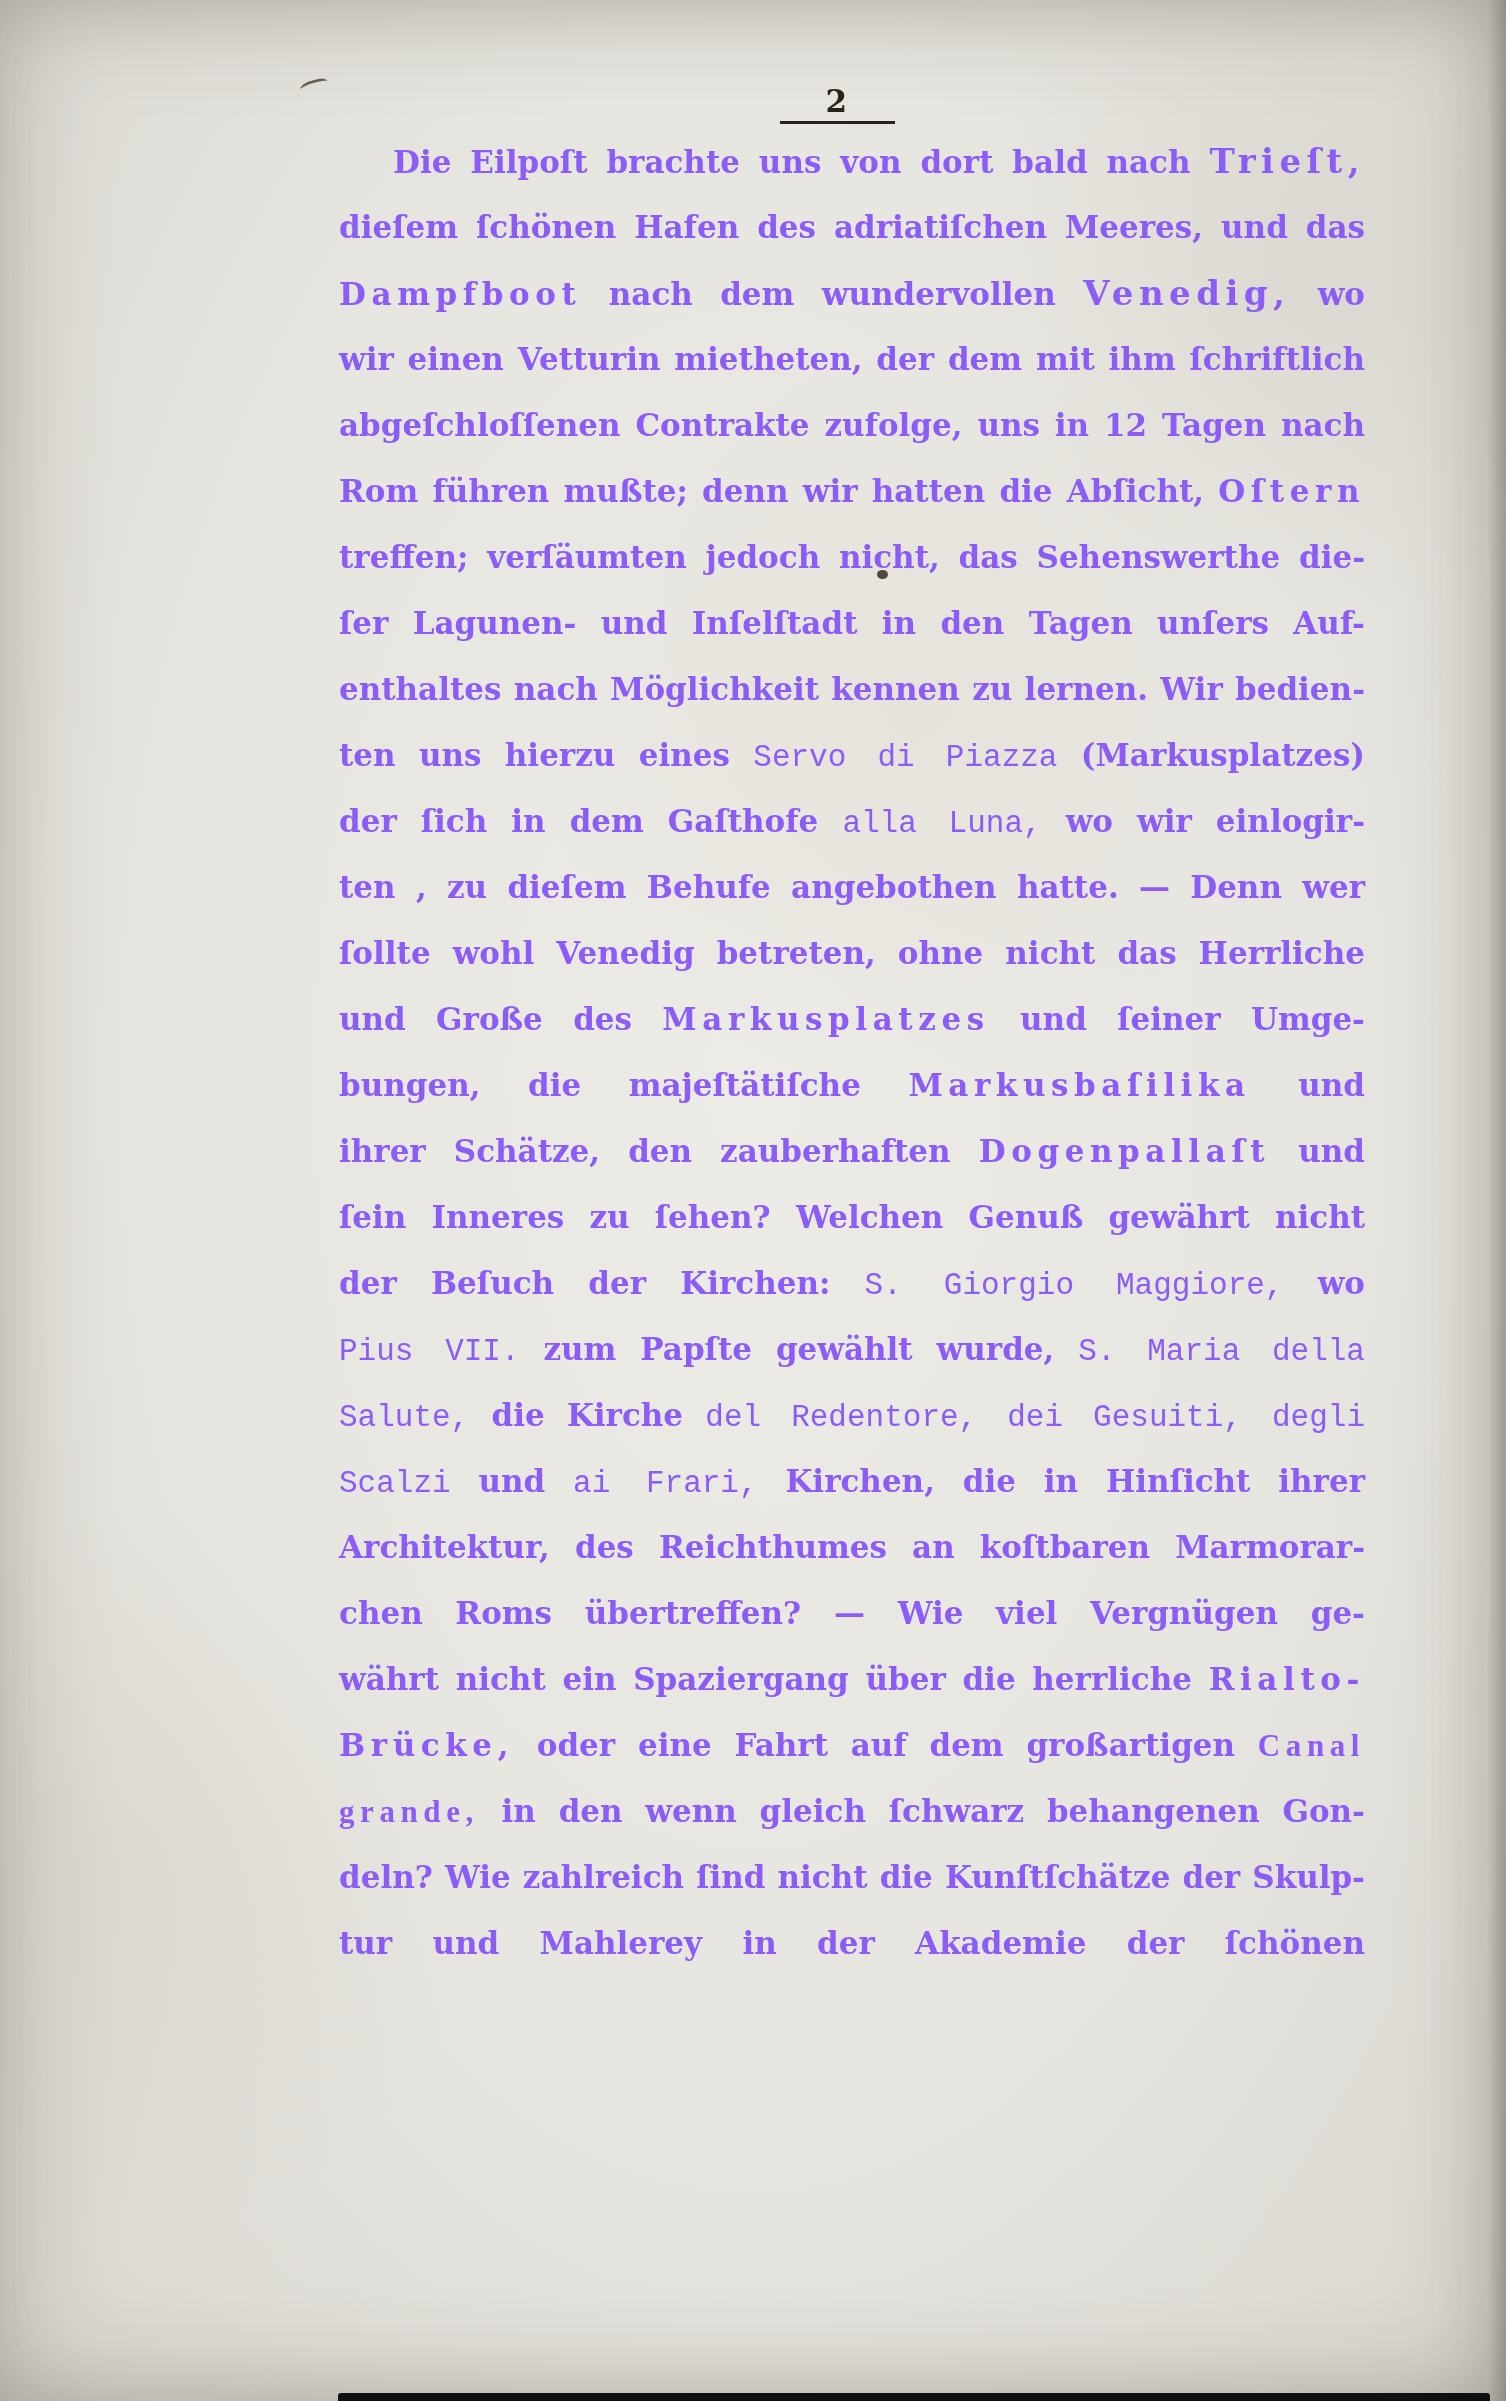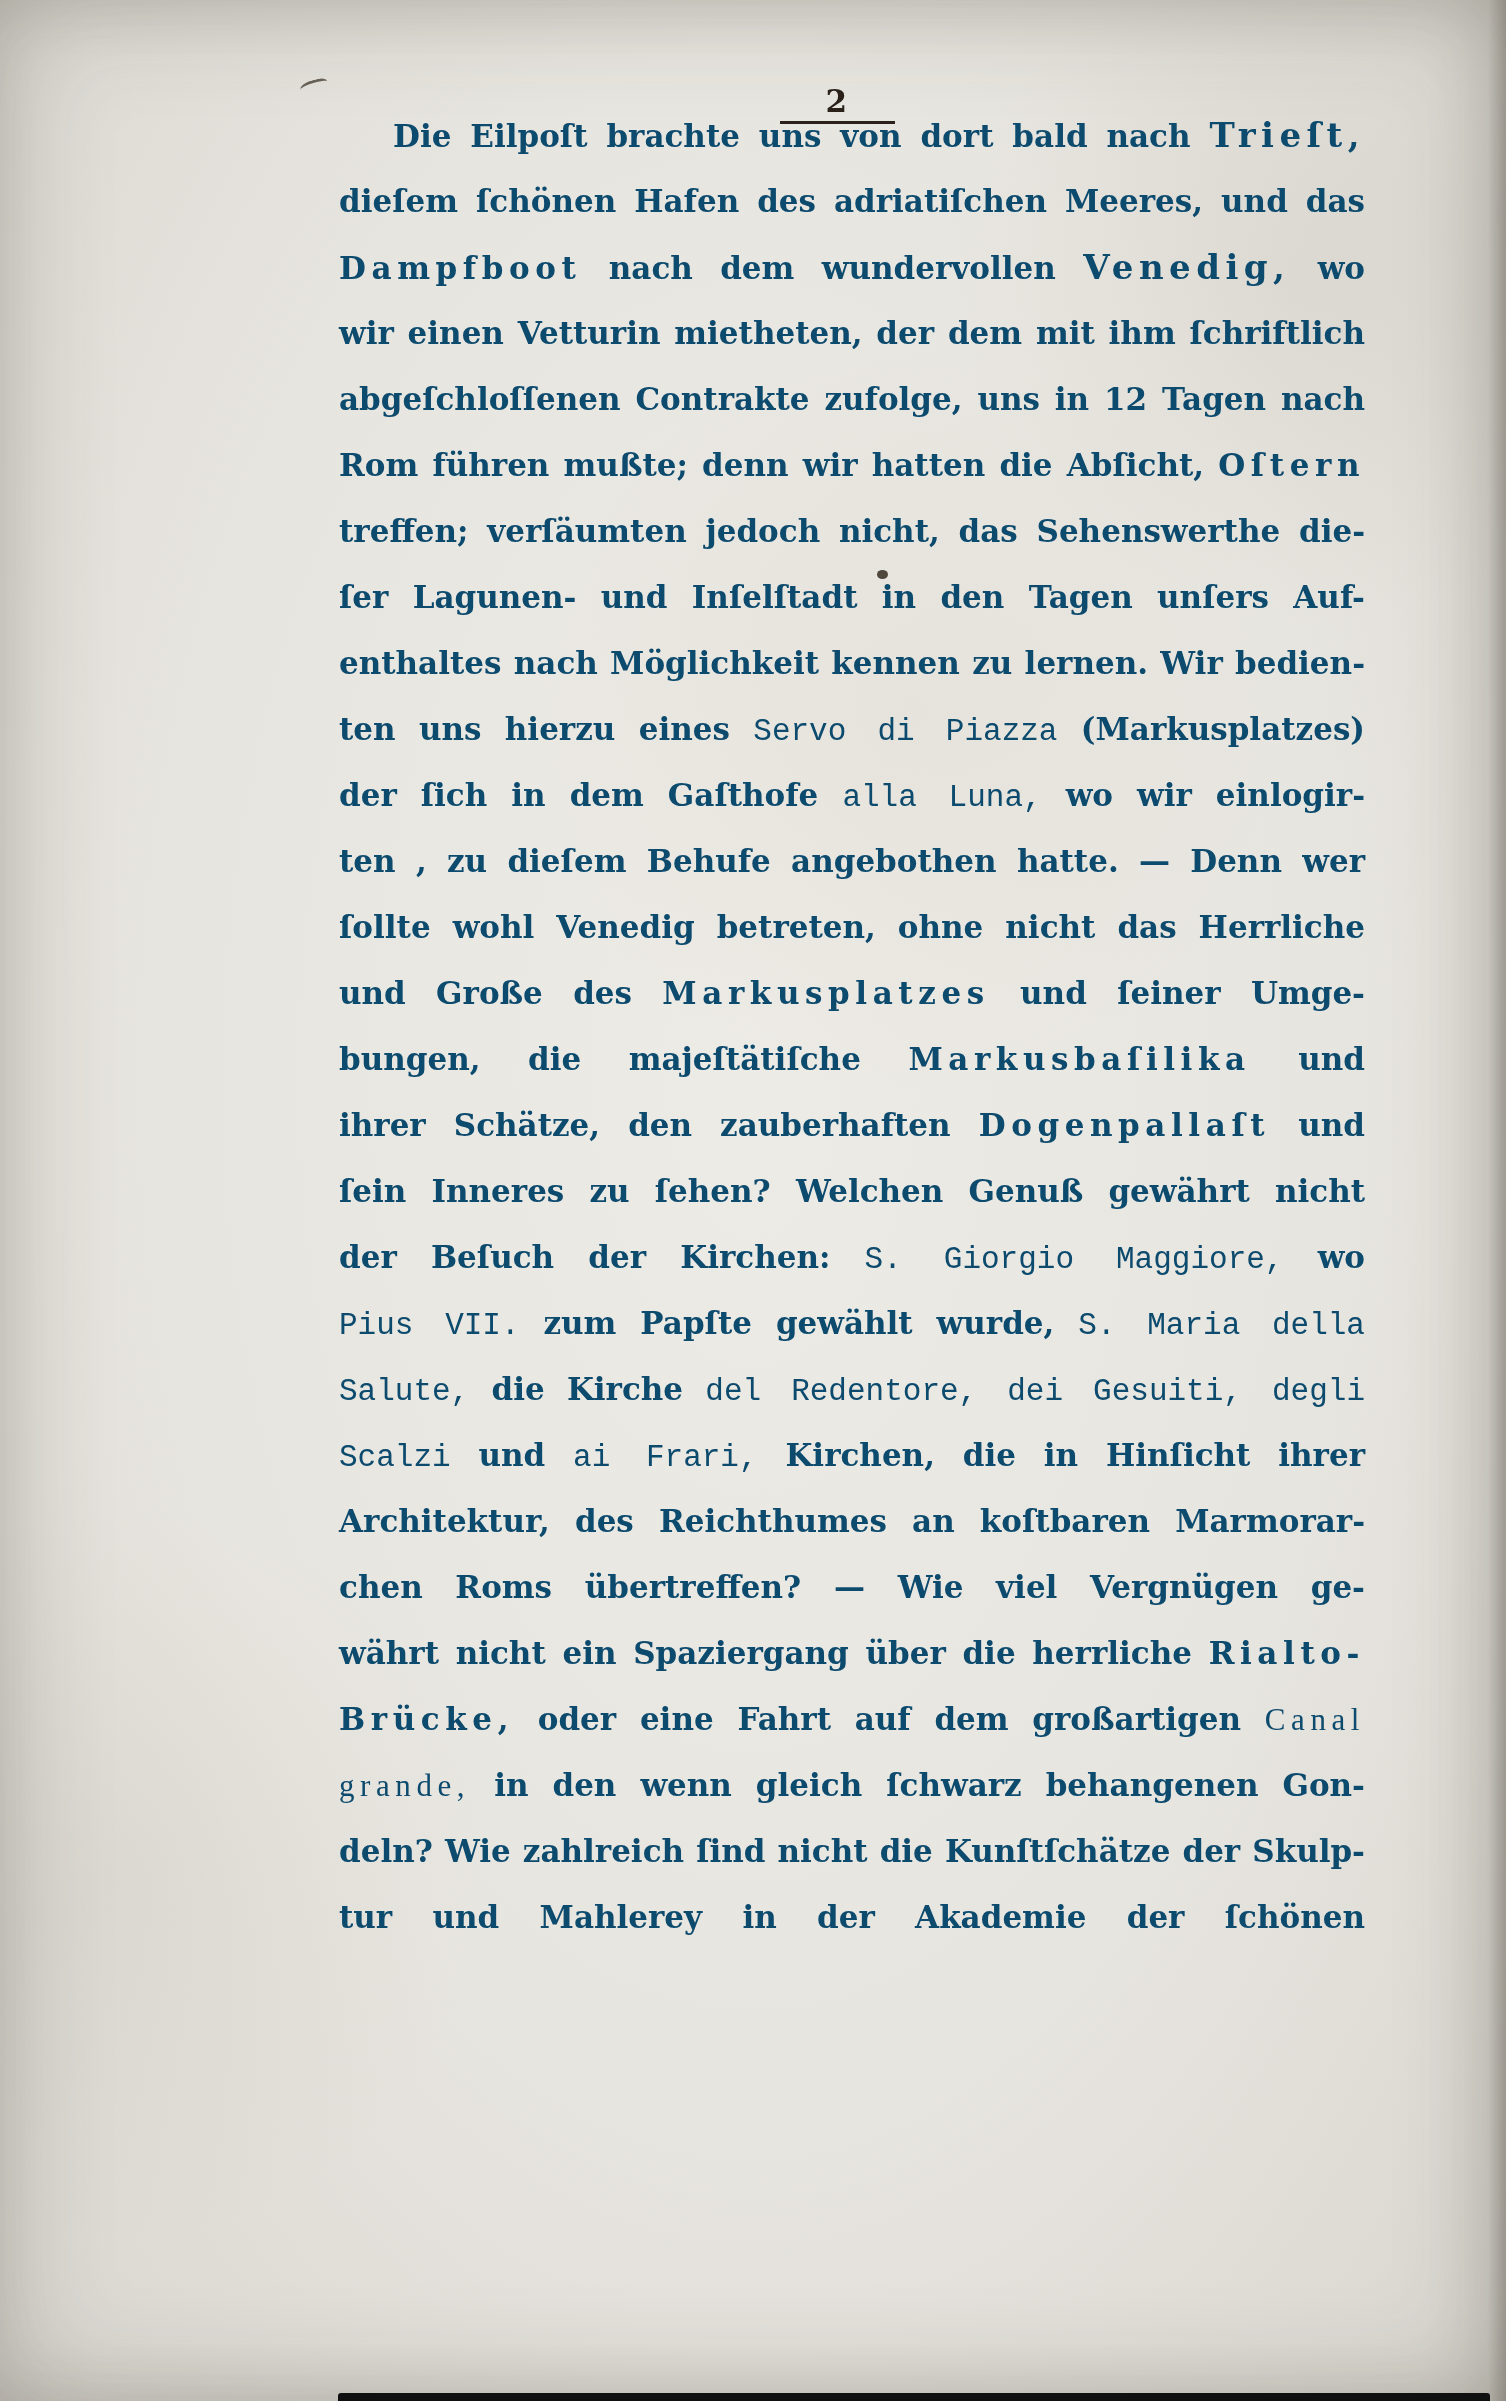--- a/index.html
+++ b/index.html
@@ -19,32 +19,32 @@
     position:absolute; inset:0;
     box-shadow: inset 0 0 108px rgba(70,62,50,.28), inset -23px 0 61px rgba(70,62,50,.12);
   }
   .page-number {
     position:absolute; top:83px; left:780px; width:115px;
     text-align:center; font-size:31px; font-weight:bold;
     letter-spacing:2.3px; padding-bottom:1.5px;
     border-bottom:3.8px solid #29211a;
   }
   .text-block {
-    position:absolute; top:102px; left:339px; width:1026px;
-    font-size:31px; font-weight:bold; color:#0c4a6e;
+    position:absolute; top:128px; left:339px; width:1026px;
+    font-size:31px; font-weight:bold; color:#8b5cf6;
   }
   .line {
     height:66px; line-height:66px;
     text-align:justify; text-align-last:justify;
   }
   .line.indent { text-indent:54px; }
   .seg.spaced { letter-spacing:.18em; }
   .seg.spaced-bold { letter-spacing:.16em; font-size:34px; }
   .seg.antiqua { font-family:Liberation Mono, monospace; font-weight:normal;margin-top:20px; }
-  .seg.antiqua-spaced { font-family:"Liberation Serif", serif; font-weight:normal; letter-spacing:.18em; }
+  .seg.antiqua-spaced { font-family:"Liberation Serif", serif; font-weight:bold; letter-spacing:.18em; }
   .ink-squiggle {
     position:absolute; top:80px; left:300px; width:28px; height:12.3px;
     border-top:3.1px solid #4a4238; border-radius:60% 40% 50% 50%;
     transform:rotate(-14deg); opacity:.8;
   }
   .ink-dot {
     position:absolute; top:570px; left:877px; width:10.8px; height:9.2px;
     background:#352b20; border-radius:50%; opacity:.85;
   }
   .scan-edge-bottom {

